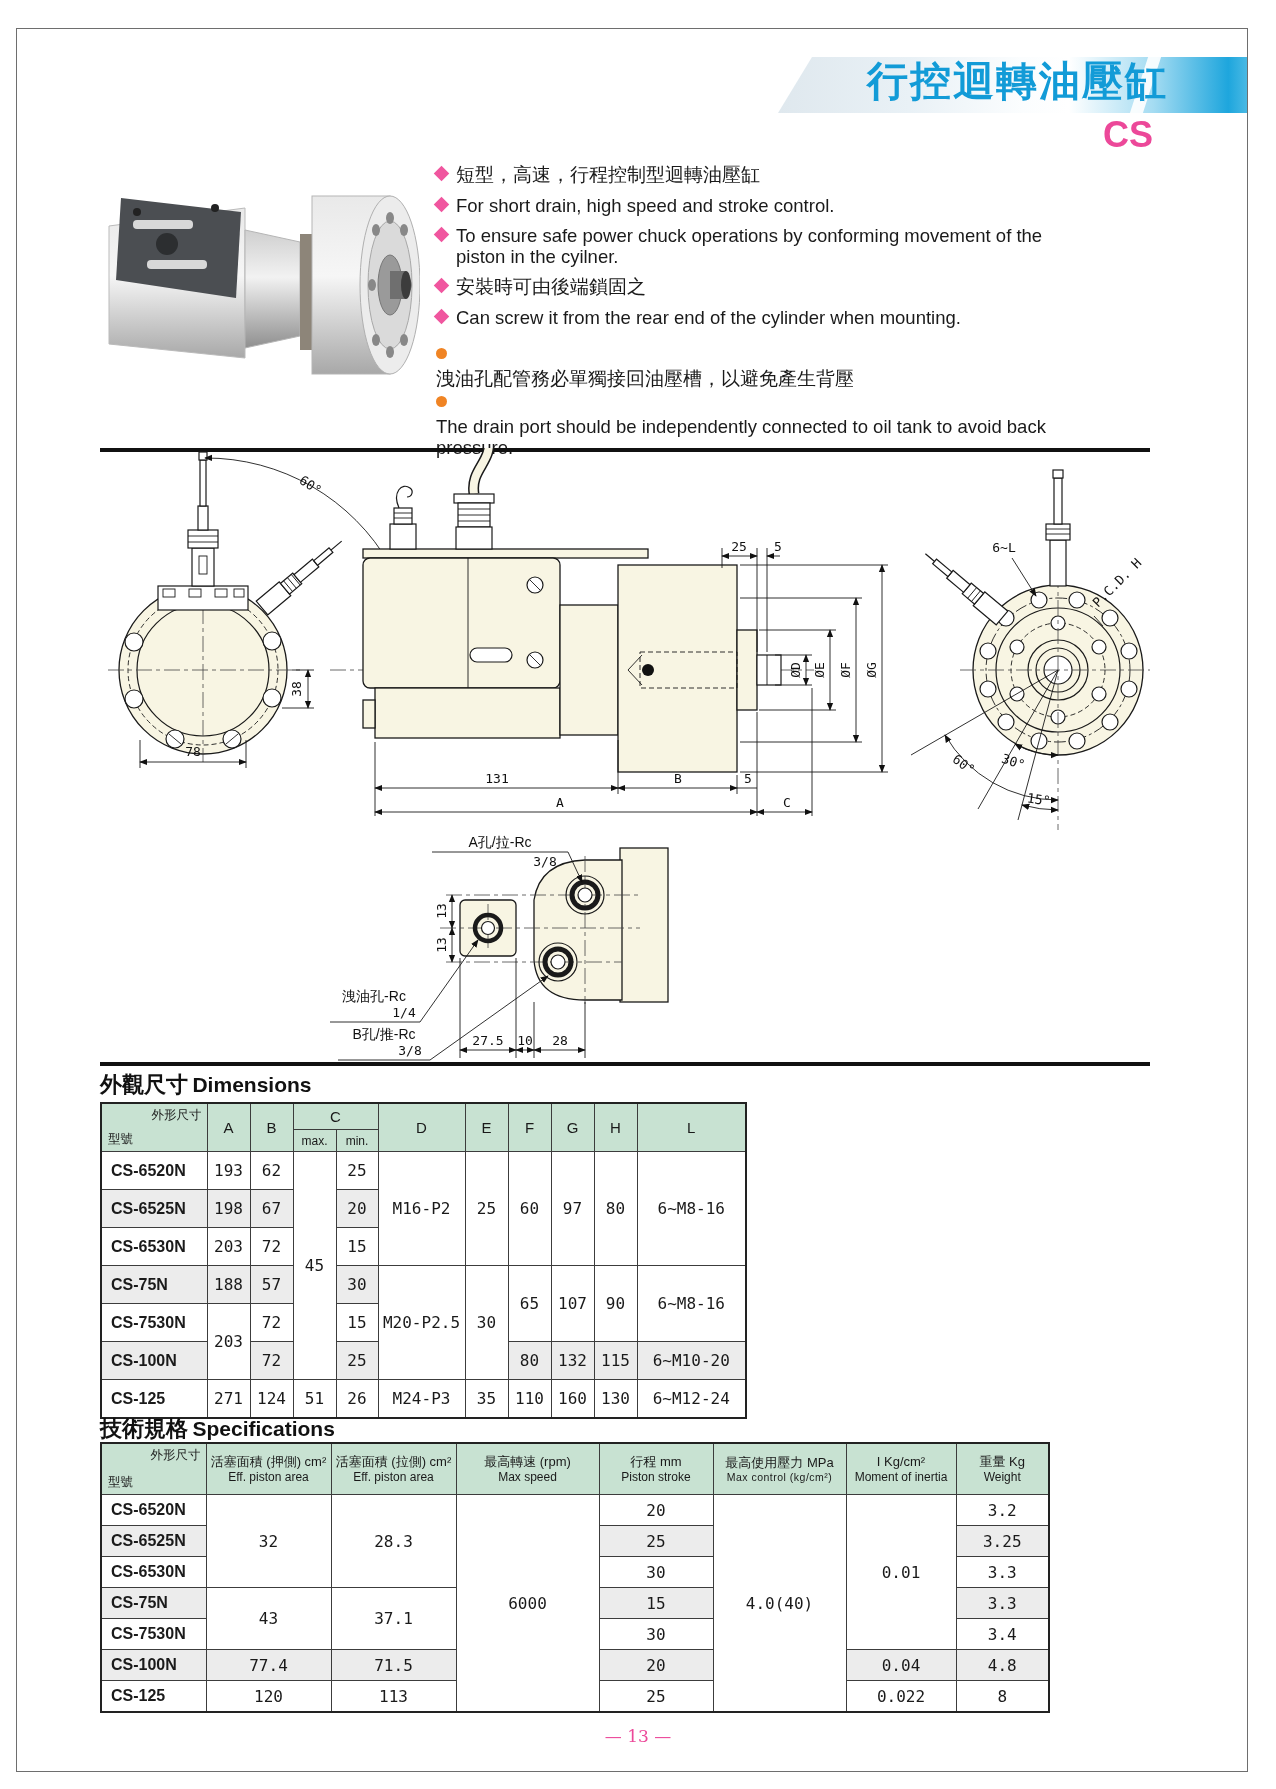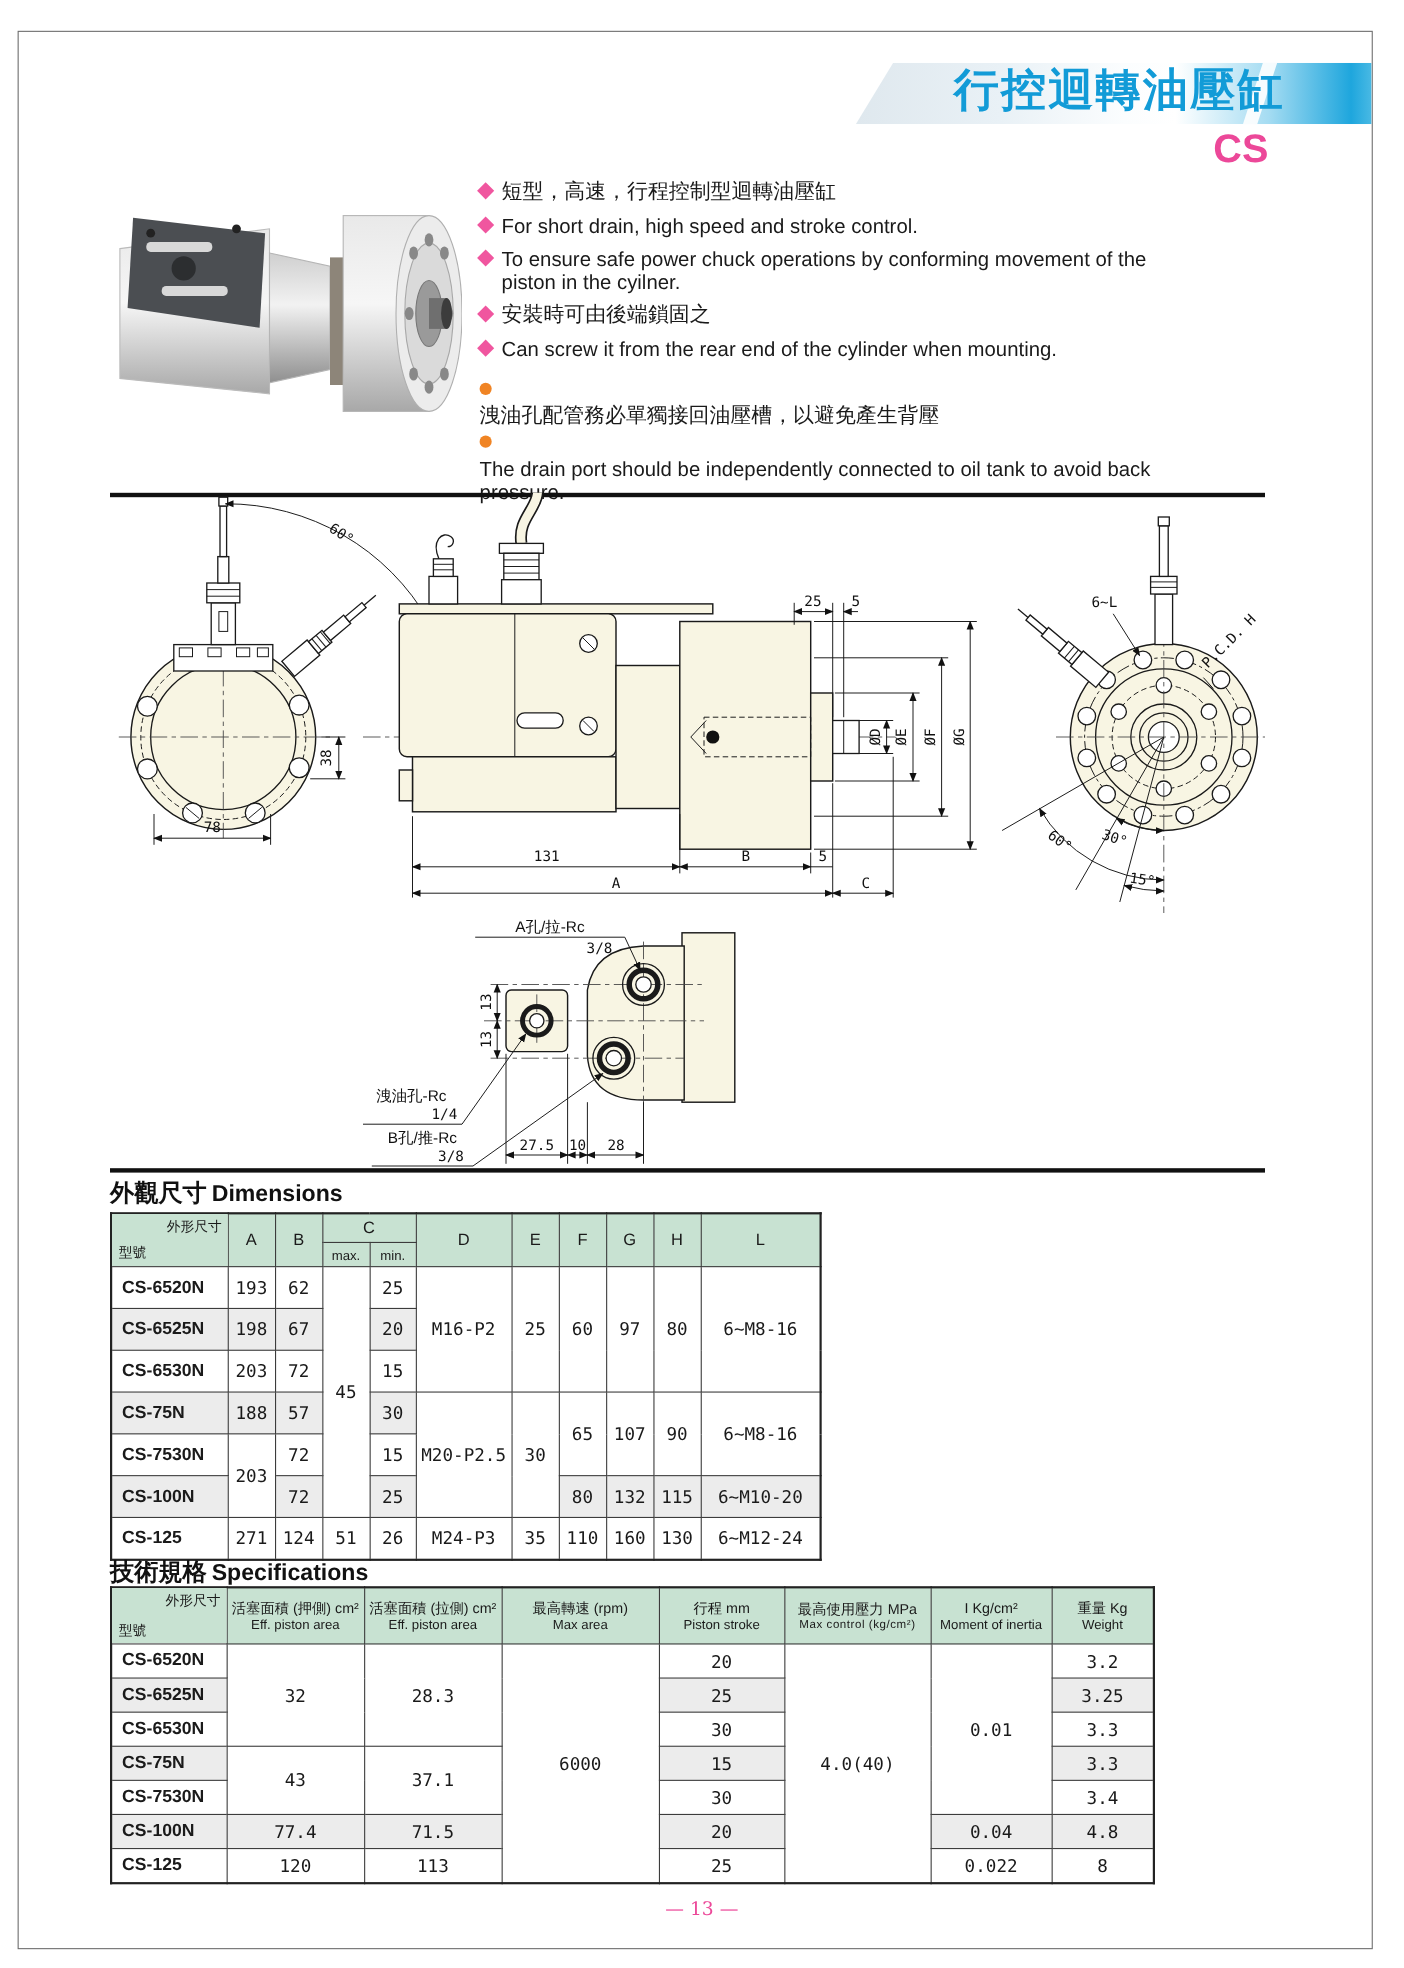--- a/index.html
+++ b/index.html
@@ -541,21 +541,21 @@
         <th>
           <div class="hzh">活塞面積 (押側) cm²</div>
           <div class="hen">Eff. piston area</div>
         </th>
         <th>
           <div class="hzh">活塞面積 (拉側) cm²</div>
           <div class="hen">Eff. piston area</div>
         </th>
         <th>
           <div class="hzh">最高轉速 (rpm)</div>
-          <div class="hen">Max  area</div>
+          <div class="hen">Max  speed</div>
         </th>
         <th>
           <div class="hzh">行程  mm</div>
           <div class="hen">Piston stroke</div>
         </th>
         <th>
           <div class="hzh">最高使用壓力 MPa</div>
           <div class="hen small">Max control (kg/cm²)</div>
         </th>
         <th>

